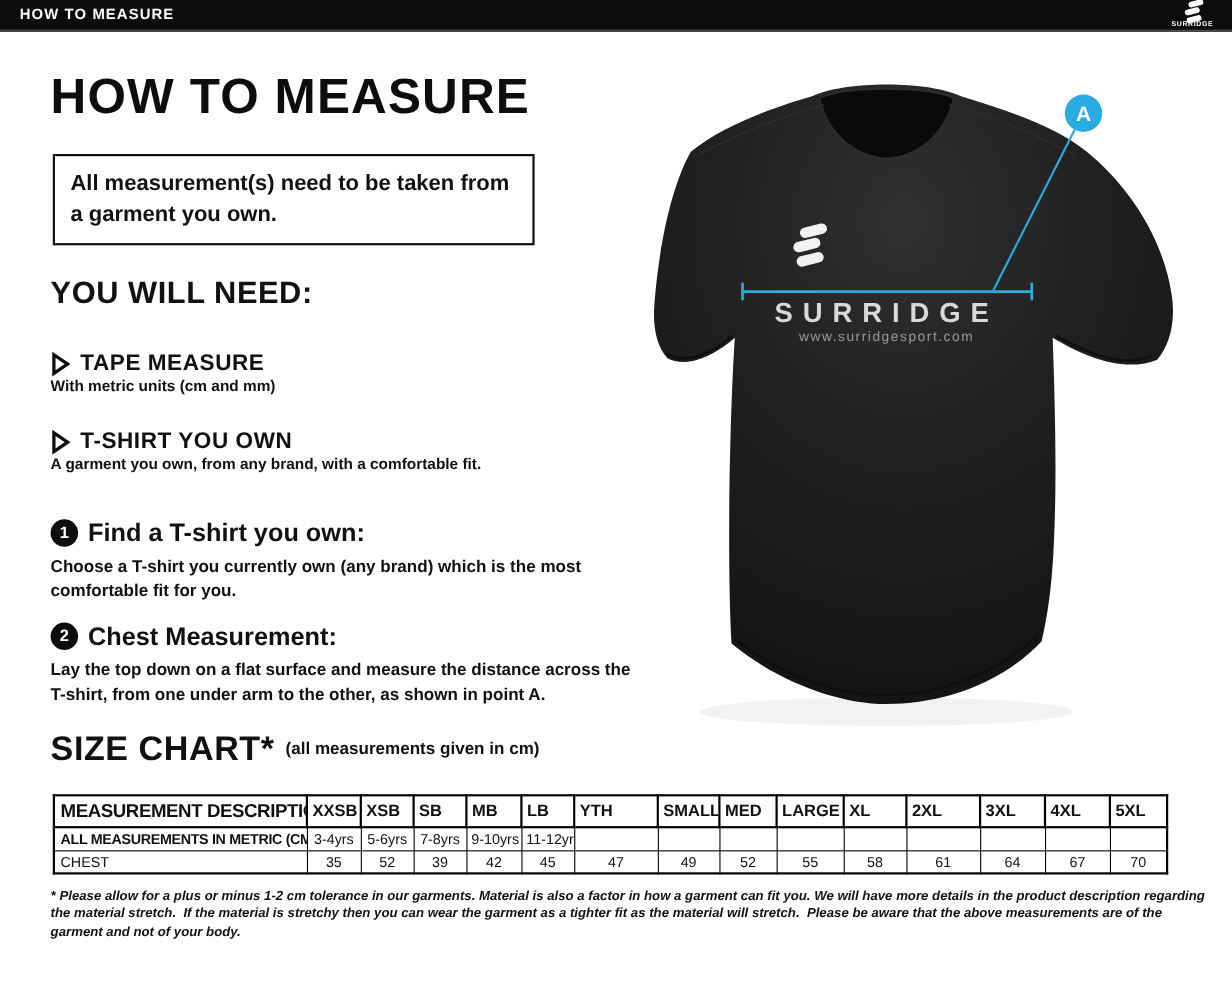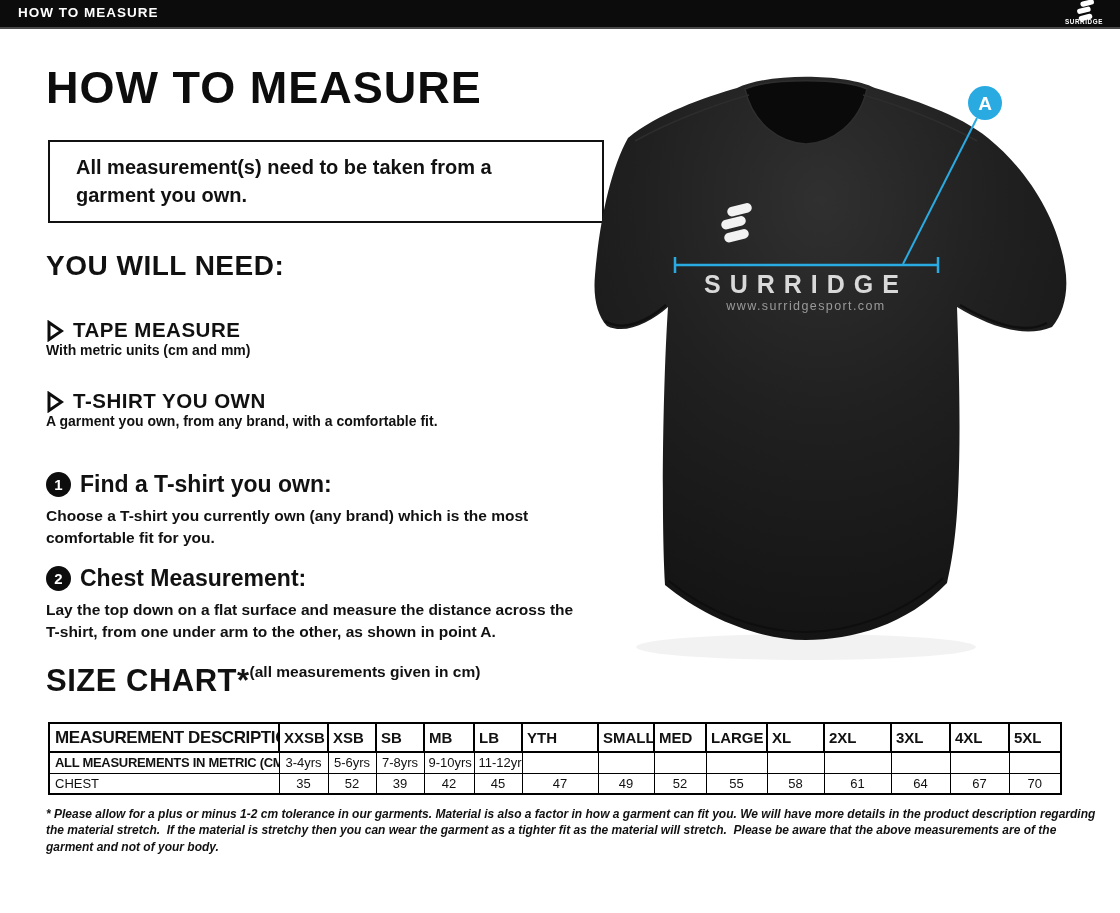--- a/index.html
+++ b/index.html
@@ -19,22 +19,22 @@
   .topbar-logo svg { display: block; }
 
   
   .page-title {
     position: absolute; left: 46px; top: 62px; margin: 0;
     font-size: 45px; font-weight: bold; letter-spacing: 1px; color: #0d0d0d;
   }
 
   
   .notice-box {
-    position: absolute; left: 48px; top: 140px; width: 556px;
-    border: 2px solid #111; padding: 12px 26px;
+    position: absolute; left: 48px; top: 140px; width: 438px;
+    border: 2px solid #111; padding: 12px 14px;
     font-size: 20px; font-weight: bold; line-height: 1.38;
   }
 
   .ywn-heading {
     position: absolute; left: 46px; top: 250px;
     font-size: 28px; font-weight: bold; letter-spacing: 0.5px;
   }
 
   .need-item { position: absolute; left: 46px; }
   .need-item.n0 { top: 318px; }
@@ -50,21 +50,21 @@
   .step-num {
     width: 25px; height: 25px; border-radius: 50%; background: #0d0d0d;
     color: #fff; font-size: 15px; font-weight: bold; flex: 0 0 auto;
     display: flex; align-items: center; justify-content: center;
   }
   .step-title { font-size: 23px; font-weight: bold; }
   .step-desc { margin-top: 7px; font-size: 15.5px; font-weight: bold; line-height: 1.4; }
 
   .sizechart-heading {
     position: absolute; left: 46px; top: 663px;
-    display: flex; align-items: flex-start; 
+    display: flex; align-items: center; gap: 10px;
   }
   .sizechart-title { font-size: 31px; font-weight: bold; letter-spacing: 0.5px; }
   .sizechart-sub { font-size: 15.5px; font-weight: bold; }
 
   table.size-table {
     position: absolute; left: 48px; top: 722px; width: 1012px;
     border-collapse: collapse; table-layout: fixed; border: 2px solid #000;
   }
   .size-table th, .size-table td { border: 1px solid #000; padding: 0 4px; overflow: hidden; white-space: nowrap; }
   .size-table thead th { border: 2px solid #000; height: 29px; font-size: 15px; font-weight: bold; text-align: left; }

